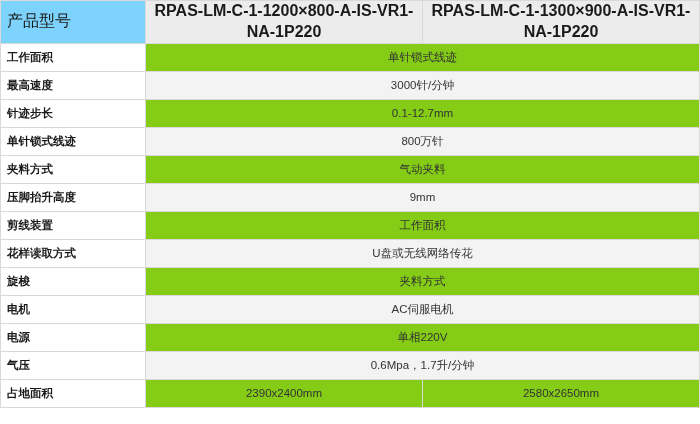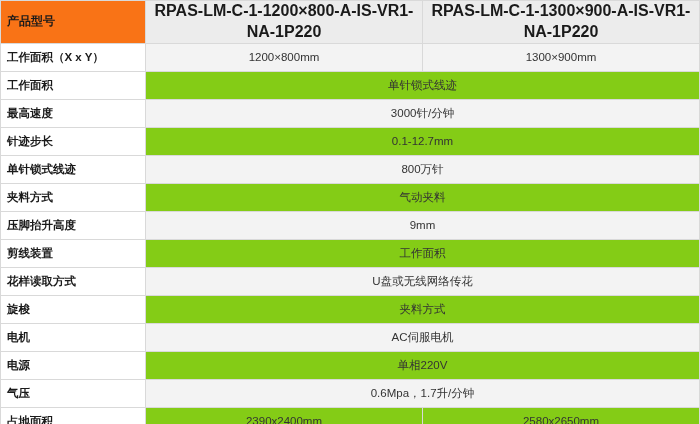--- a/index.html
+++ b/index.html
@@ -37,23 +37,23 @@
     color: #1a1a1a;
     white-space: nowrap;
   }
   td.value {
     text-align: center;
     vertical-align: middle;
     color: #333333;
   }
   
   tr.header td.label {
-    background: #f97316;
-    font-weight: bold;
-    font-size: 12px;
+    background: #7dd3fc;
+    font-weight: normal;
+    font-size: 16px;
   }
   tr.header td.value {
     background: #ececec;
     font-weight: bold;
     font-size: 16px;
     color: #1a1a1a;
   }
   tr.row-shade td.value {
     background: #f3f3f3;
   }
@@ -75,25 +75,20 @@
     <col class="col-a">
     <col class="col-b">
   </colgroup>
   <tbody>
     <tr class="header">
       <td class="label">产品型号</td>
       <td class="value">RPAS-LM-C-1-1200×800-A-IS-VR1-NA-1P220</td>
       <td class="value">RPAS-LM-C-1-1300×900-A-IS-VR1-NA-1P220</td>
     </tr>
 
-    <tr class="row-shade">
-      <td class="label">工作面积（X x Y）</td>
-      <td class="value">1200×800mm</td>
-      <td class="value">1300×900mm</td>
-    </tr>
 
     <tr class="row-plain">
       <td class="label">工作面积</td>
       <td class="value" colspan="2">单针锁式线迹</td>
     </tr>
 
     <tr class="row-shade">
       <td class="label">最高速度</td>
       <td class="value" colspan="2">3000针/分钟</td>
     </tr>

